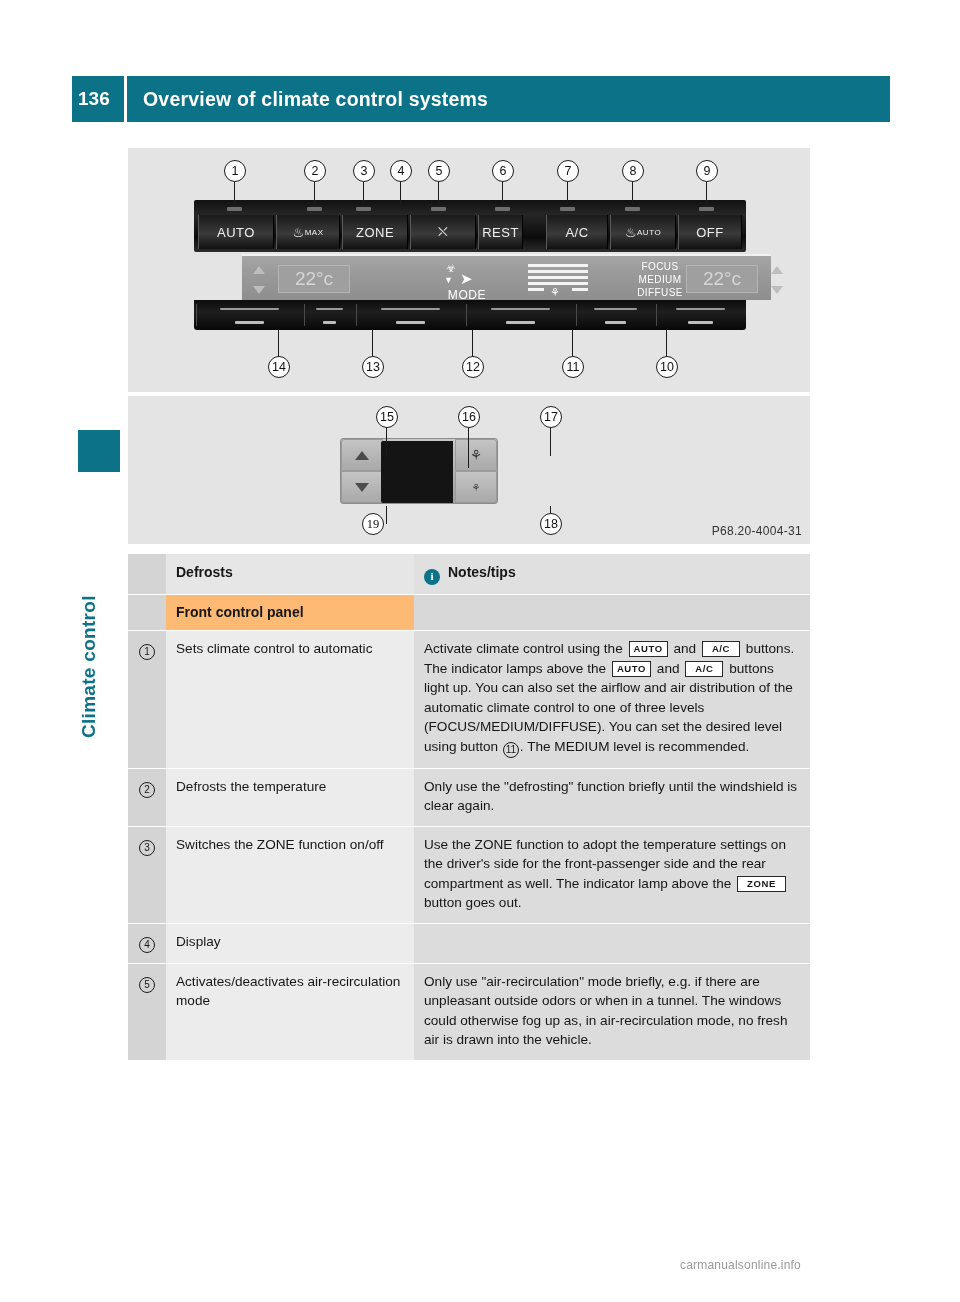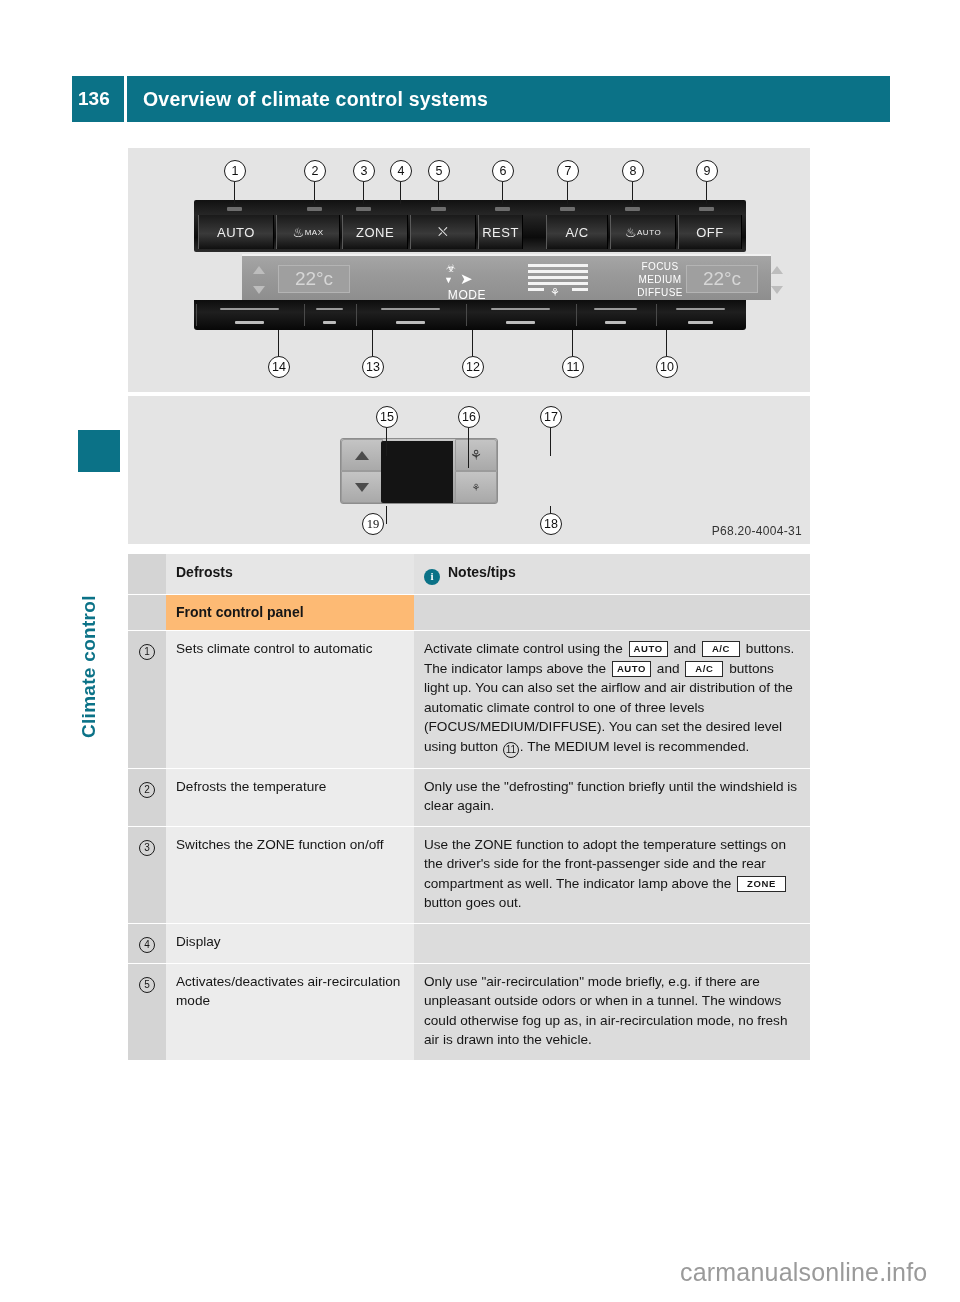--- a/index.html
+++ b/index.html
@@ -328,21 +328,21 @@
     margin-right: 8px;
     vertical-align: -3px;
   }
 
   
   #watermark {
     position: absolute;
     left: 680px;
     top: 1258px;
     color: #9a9a9a;
-    font-size: 25px;
+    font-size: 12px;
     font-family: "Liberation Sans", sans-serif;
     letter-spacing: 0.2px;
   }
 </style>
 </head>
 <body>
 
 <div id="header-band">
   <div id="page-number">136</div>
   <div id="header-divider"></div>

